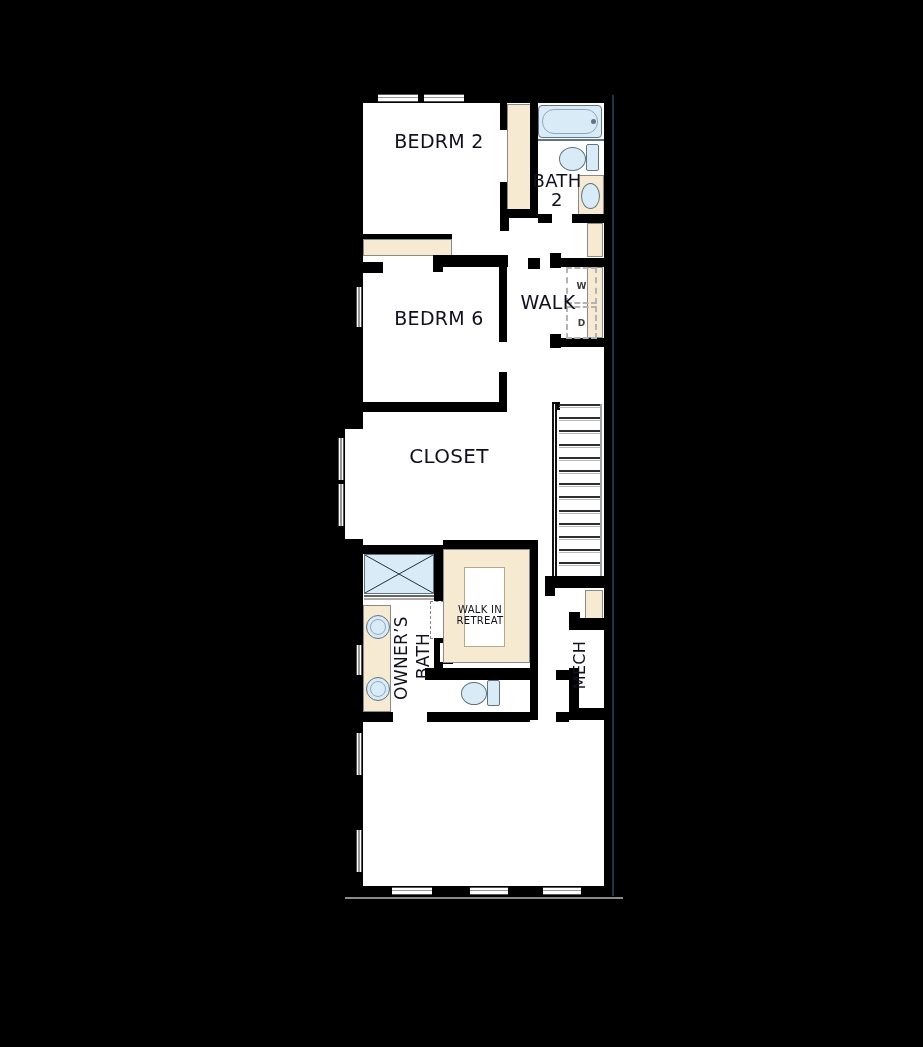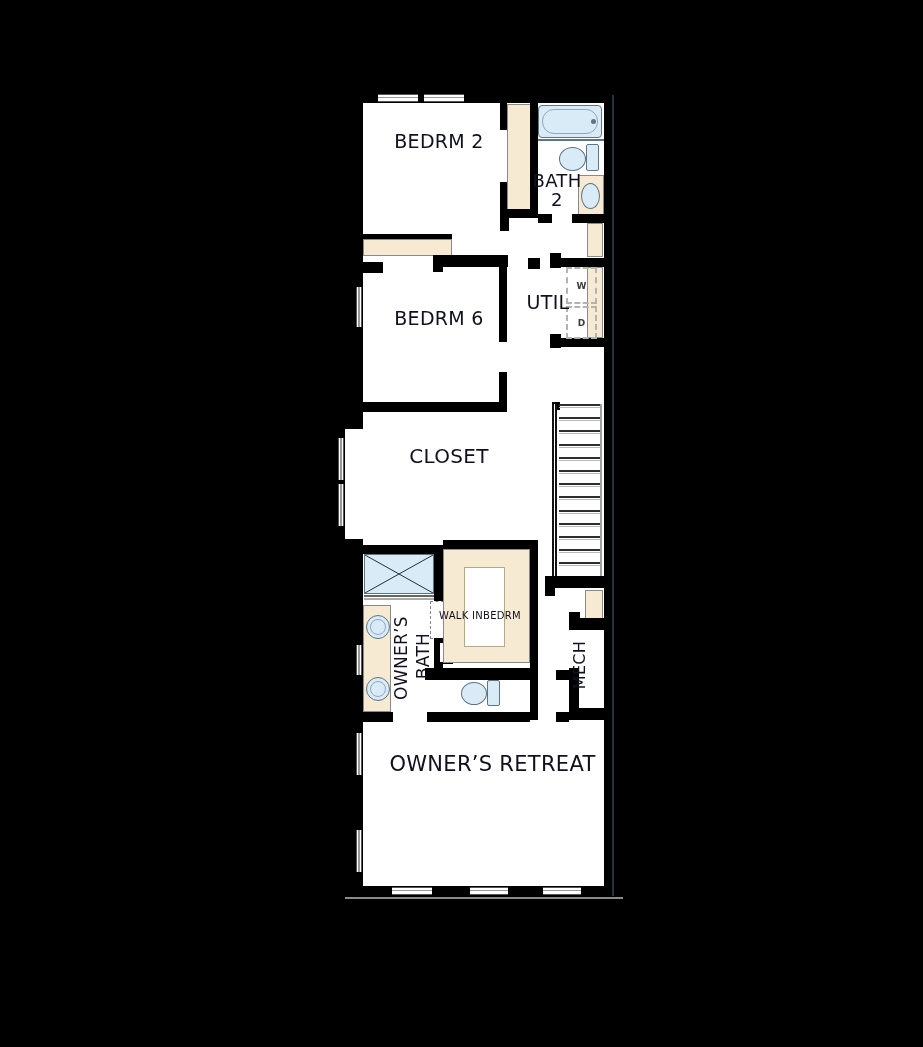--- a/index.html
+++ b/index.html
@@ -98,21 +98,21 @@
   <div class="wall" style="left:550px;top:258px;width:54px;height:9px;"></div>
   <div class="wall" style="left:528px;top:258px;width:12px;height:11px;"></div>
   <div class="wall" style="left:550px;top:334px;width:11px;height:14px;"></div>
   <div class="wall" style="left:550px;top:338px;width:54px;height:9px;"></div>
   <div class="dashbox" style="left:566px;top:267px;width:31px;height:37px;">
       <span>W</span>
     </div>
   <div class="dashbox" style="left:566px;top:306px;width:31px;height:33px;">
       <span>D</span>
     </div>
-  <div class="lbl" style="left:522px;top:292px;width:52px;height:20px;font-size:19px;">UTIL</div>
+  <div class="lbl" style="left:522px;top:292px;width:52px;height:20px;font-size:19px;">WALK</div>
 
   <div class="wall" style="left:363px;top:234px;width:89px;height:5px;"></div>
   <div class="tan" style="left:363px;top:239px;width:89px;height:17px;"></div>
   <div class="wall" style="left:355px;top:262px;width:28px;height:11px;"></div>
   <div class="wall" style="left:433px;top:255px;width:75px;height:12px;"></div>
   <div class="wall" style="left:433px;top:255px;width:10px;height:17px;"></div>
   <div class="wall" style="left:499px;top:267px;width:8px;height:75px;"></div>
   <div class="wall" style="left:499px;top:372px;width:8px;height:32px;"></div>
   <div class="wall" style="left:359px;top:402px;width:148px;height:10px;"></div>
   <div class="lbl" style="left:389px;top:306px;width:100px;height:24px;font-size:19px;">BEDRM 6</div>
@@ -154,26 +154,25 @@
   <div class="blue round" style="left:366px;top:677px;width:24px;height:24px;">
       <div class="inner-circ"></div>
     </div>
   <div class="lbl rot" style="left:336px;top:648px;width:130px;height:20px;font-size:17px;">OWNER’S</div>
   <div class="lbl rot" style="left:358px;top:646px;width:130px;height:20px;font-size:17px;">BATH</div>
 
   <div class="wall" style="left:443px;top:540px;width:95px;height:9px;"></div>
   <div class="wall" style="left:530px;top:540px;width:8px;height:180px;"></div>
   <div class="tan" style="left:443px;top:549px;width:87px;height:114px;"></div>
   <div class="floor" style="left:464px;top:567px;width:41px;height:80px;border:1px solid #b5a884;box-sizing:border-box;"></div>
-  <div class="lbl" style="left:451px;top:601px;width:58px;height:30px;font-size:10px;flex-direction:row;align-items:center;">
+  <div class="lbl" style="left:451px;top:601px;width:58px;height:30px;font-size:10px;flex-direction:column;align-items:center;">
     <span>WALK IN</span>
-    <span>BEDRM</span>
+    <span>RETREAT</span>
   </div>
   <div class="wall" style="left:425px;top:668px;width:113px;height:12px;"></div>
   <div class="blue" style="left:487px;top:680px;width:13px;height:26px;border-radius:2px;"></div>
   <div class="blue round" style="left:461px;top:682px;width:26px;height:23px;"></div>
 
   <div class="wall" style="left:355px;top:712px;width:38px;height:10px;"></div>
   <div class="wall" style="left:427px;top:712px;width:103px;height:10px;"></div>
   <div class="wall" style="left:556px;top:712px;width:13px;height:10px;"></div>
-  <div class="lbl" style="left:395px;top:751px;width:195px;height:26px;font-size:21px;">OWNER’S RETREAT</div>
 
 </div>
 
 </body></html>

